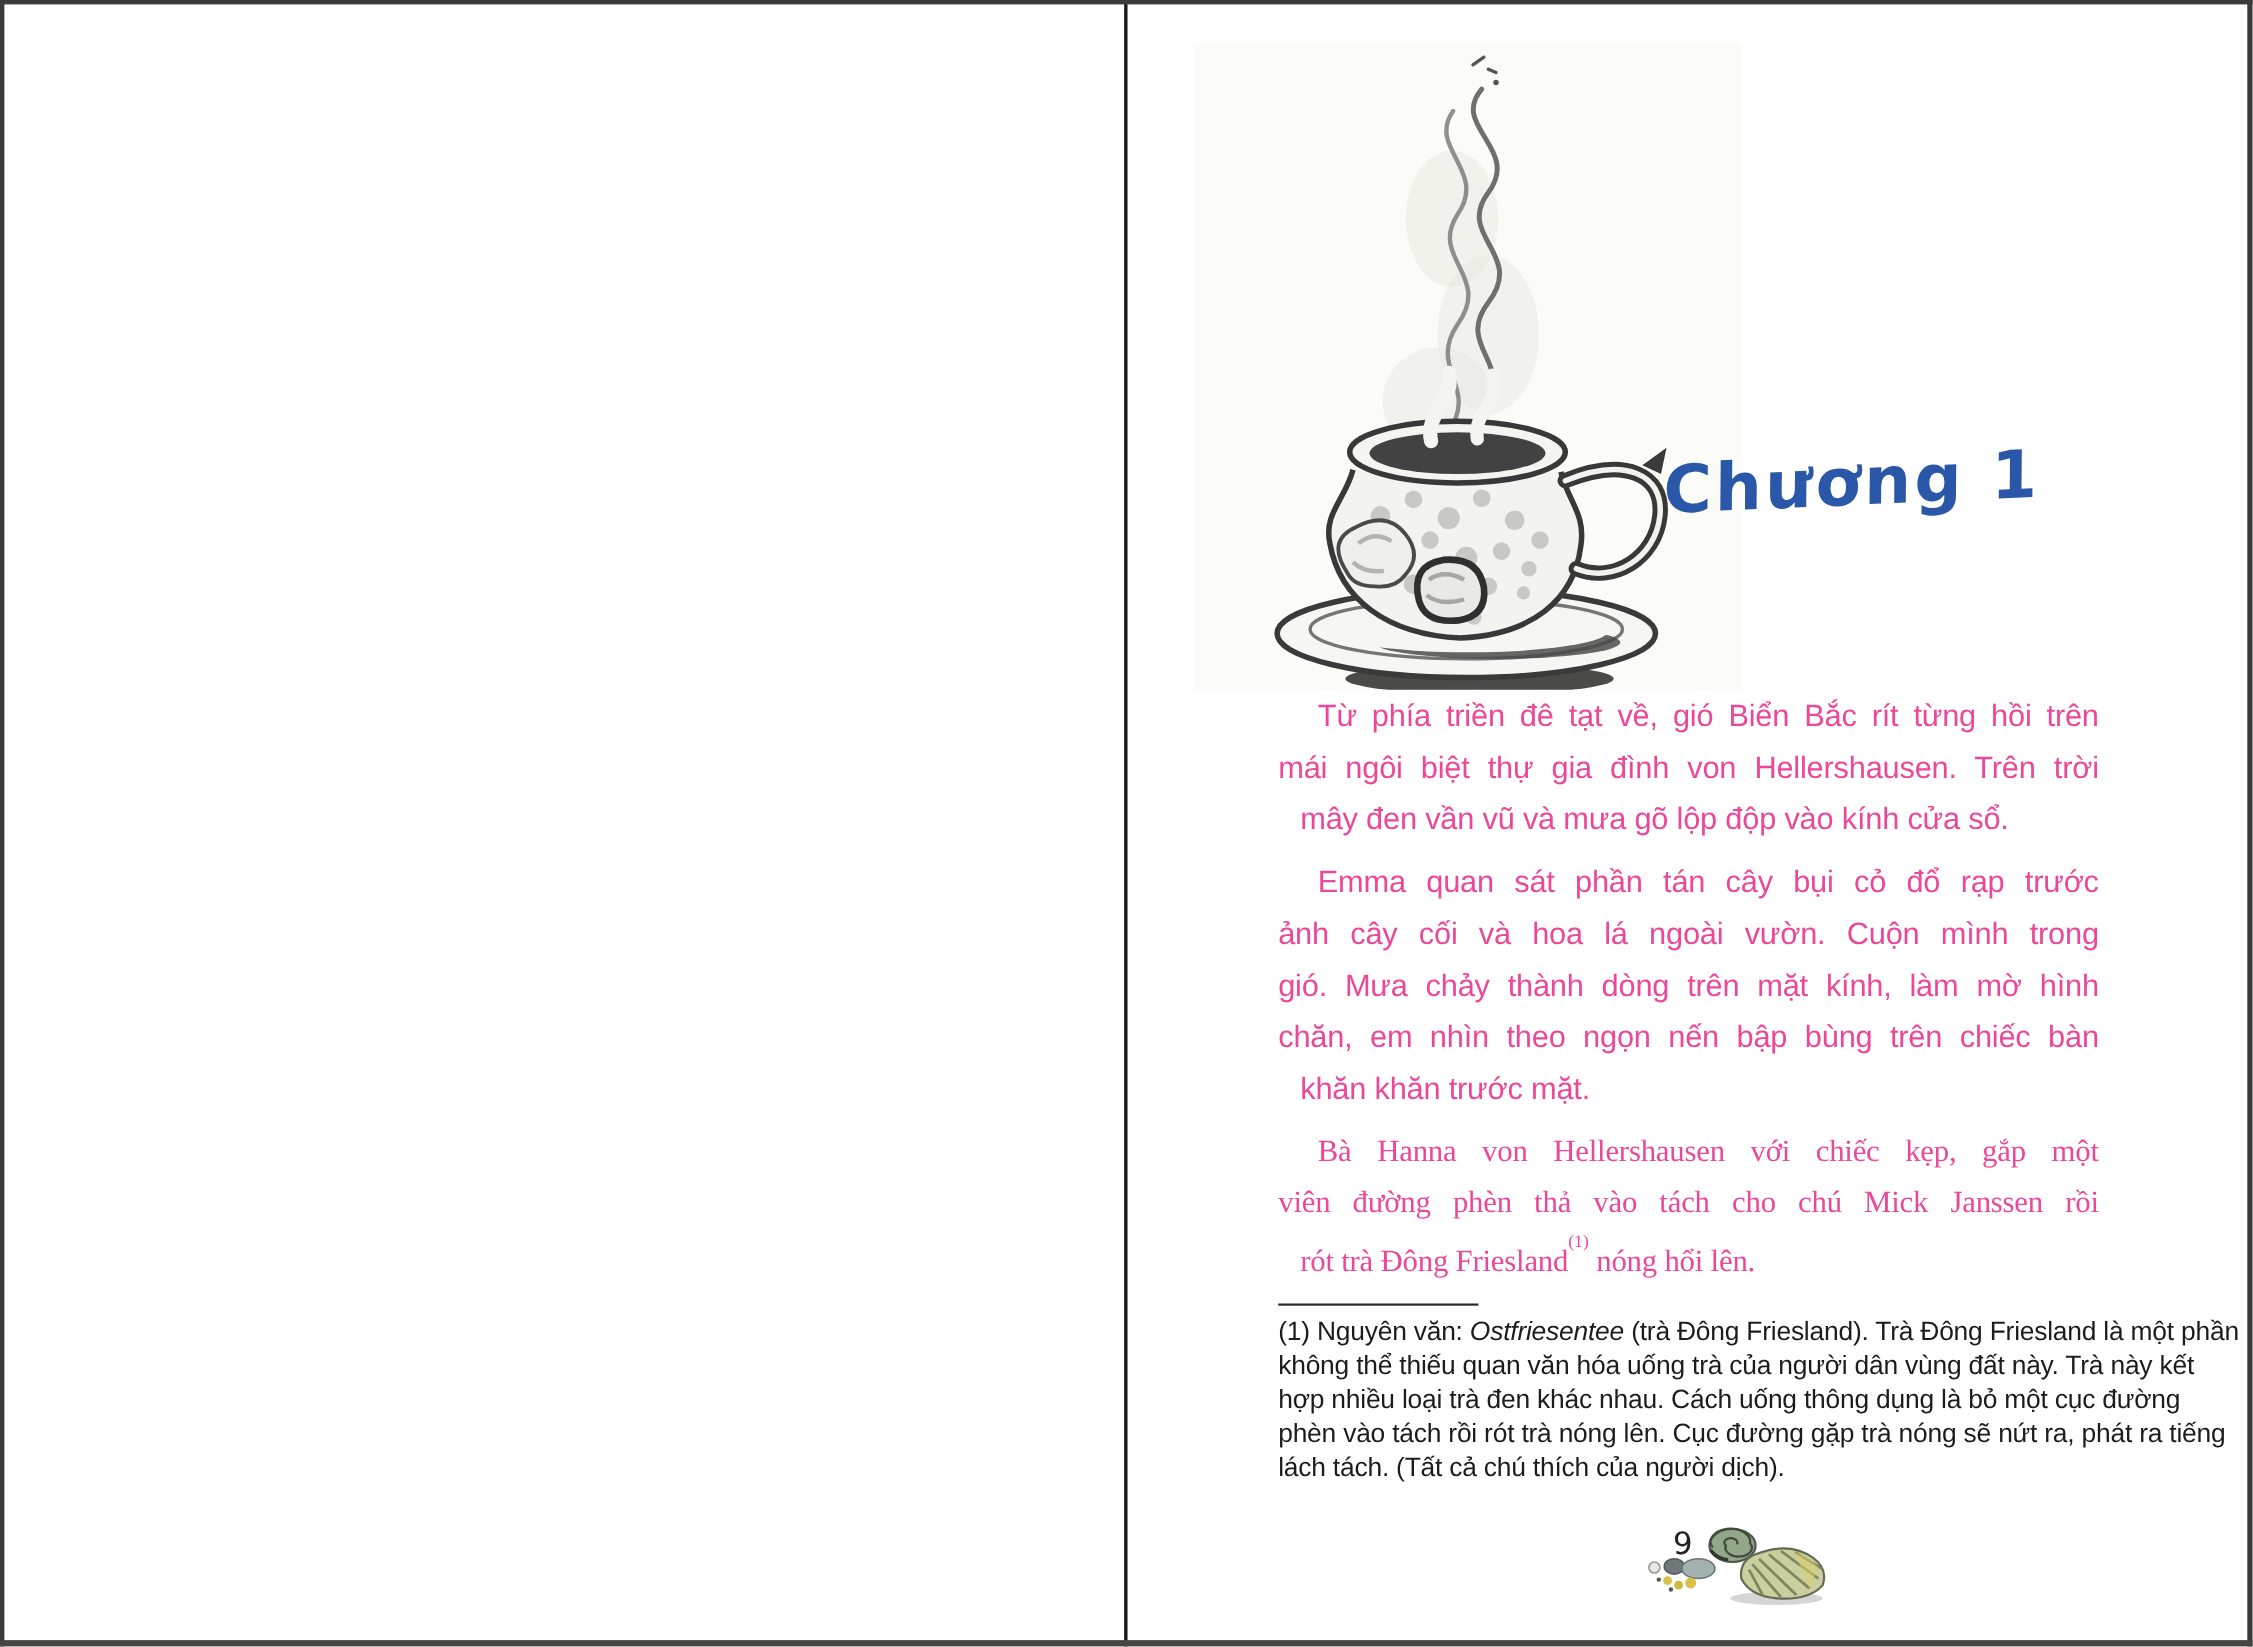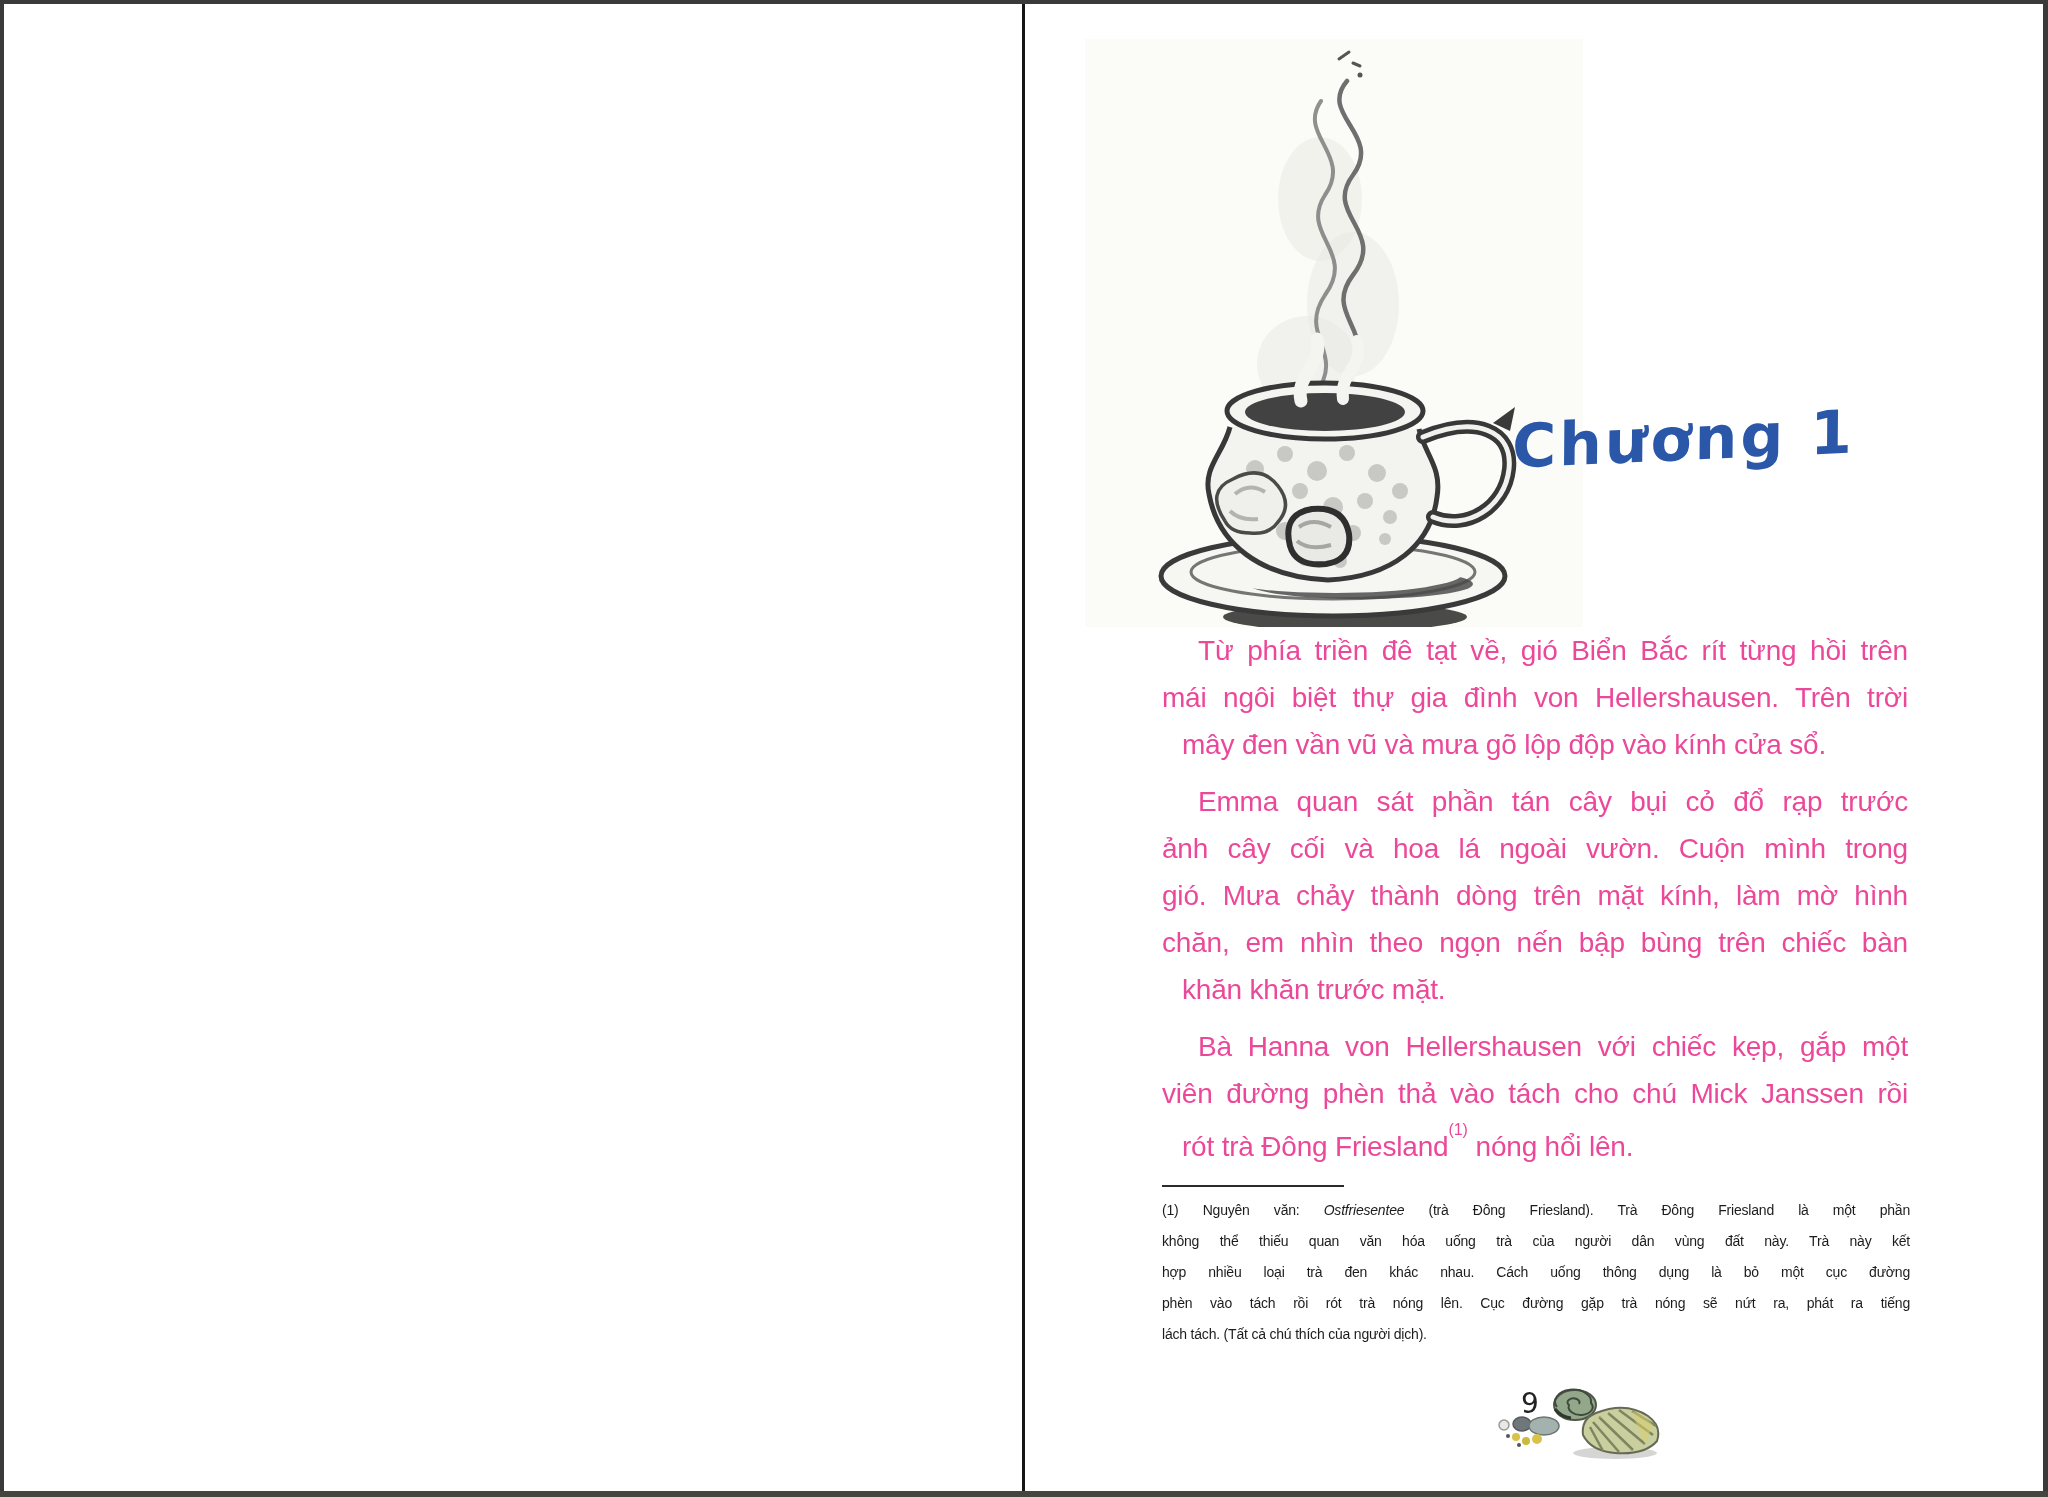--- a/index.html
+++ b/index.html
@@ -17,29 +17,29 @@
   #illustration{position:absolute;left:1085px;top:39px;width:498px;height:588px;background:#fbfbf7;}
 
   #chapter-title{position:absolute;left:1512px;top:404px;width:340px;
     font-family:"DejaVu Sans","Liberation Sans",sans-serif;font-weight:bold;
     font-size:60px;color:#2a57a8;transform:rotate(-2.5deg) skewX(-3deg);
     letter-spacing:3px;white-space:nowrap;}
 
   #body-block{position:absolute;left:1162px;top:627px;width:746px;color:#ec4899;
     font-size:28px;letter-spacing:-0.2px;}
   .para{margin:0 0 10px 0;}
-  .para:last-child{margin-bottom:0;}
+  .para:last-child{margin-bottom:0;font-family:Liberation Serif, serif;}
   .bline{height:47px;line-height:47px;text-align:justify;text-align-last:justify;white-space:nowrap;}
   .bline.end{text-align-last:left;margin-left:20px;}
   .bline.indent{text-indent:36px;}
   sup.fn-ref{font-size:16px;position:relative;top:-11px;letter-spacing:0;}
 
   #footnote{position:absolute;left:1162px;top:1183px;width:748px;color:#1c1c1c;}
   #footnote-rule{width:182px;height:0;border-top:2px solid #2b2b2b;margin:2px 0 8px 0;}
-  .fline{font-size:14px;line-height:31px;letter-spacing:-0.2px;text-align:justify;
+  .fline{font-size:24px;line-height:31px;letter-spacing:-0.2px;text-align:justify;
     text-align-last:justify;white-space:nowrap;height:31px;}
   .fline.end{text-align-last:left;}
   .fn-italic{font-style:italic;}
 
   #page-number{position:absolute;left:1521px;top:1387px;font-size:28px;color:#222222;
     font-family:"DejaVu Sans","Liberation Sans",sans-serif;}
   #shells{position:absolute;left:1495px;top:1383px;width:168px;height:78px;}
 </style>
 </head>
 <body>

